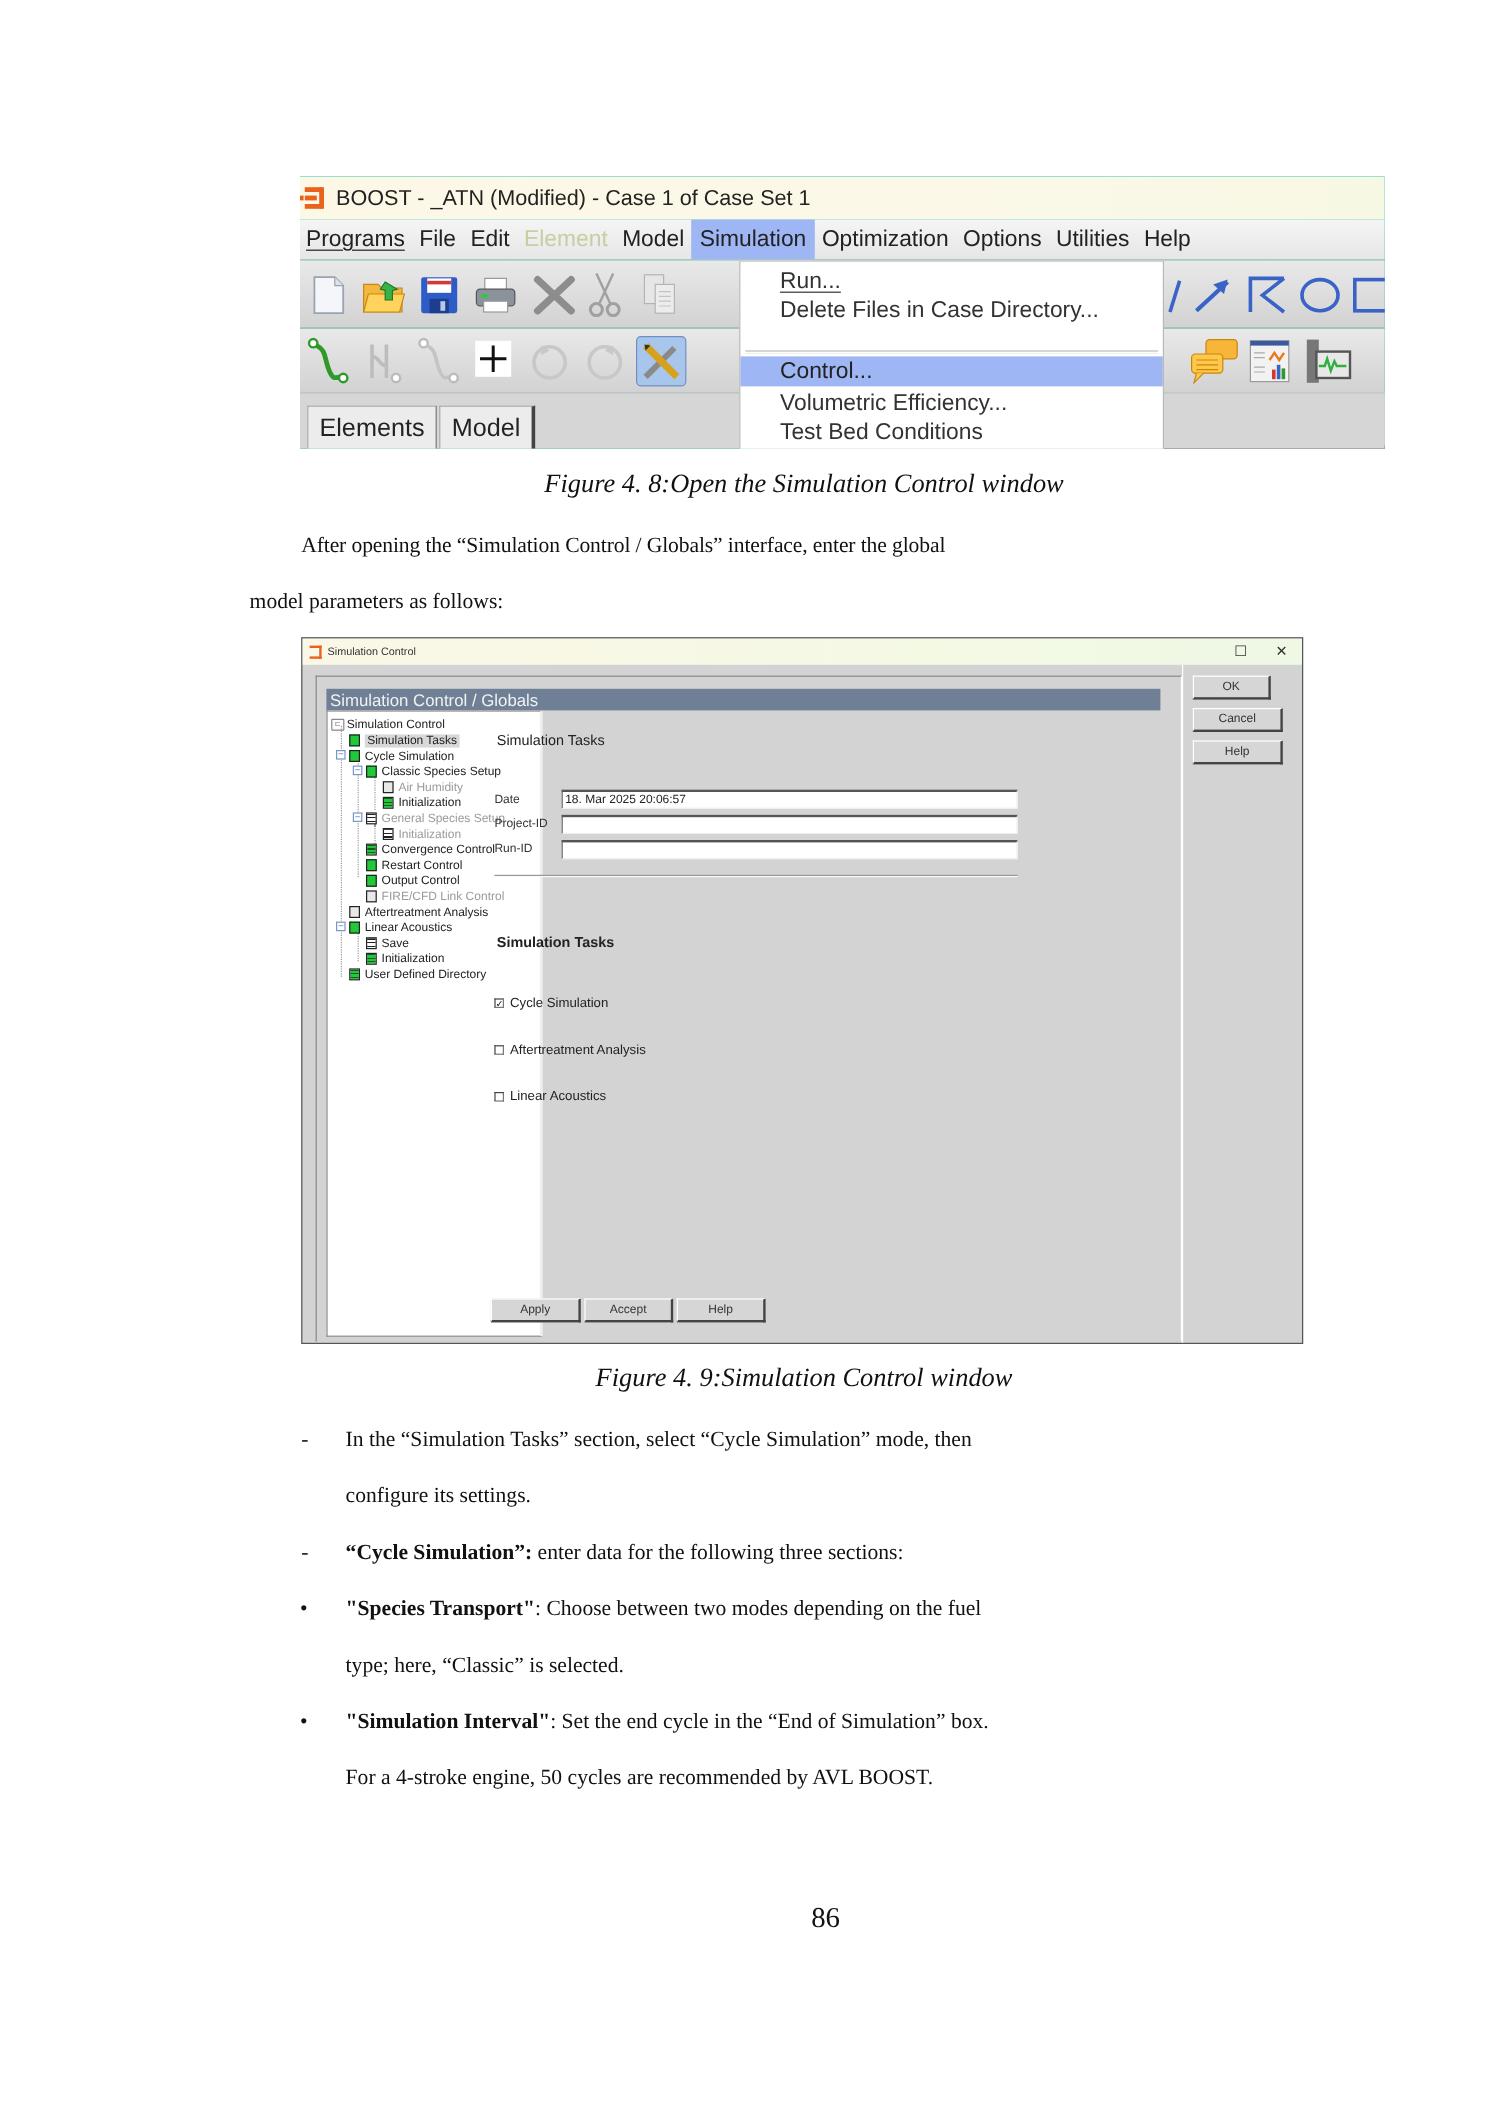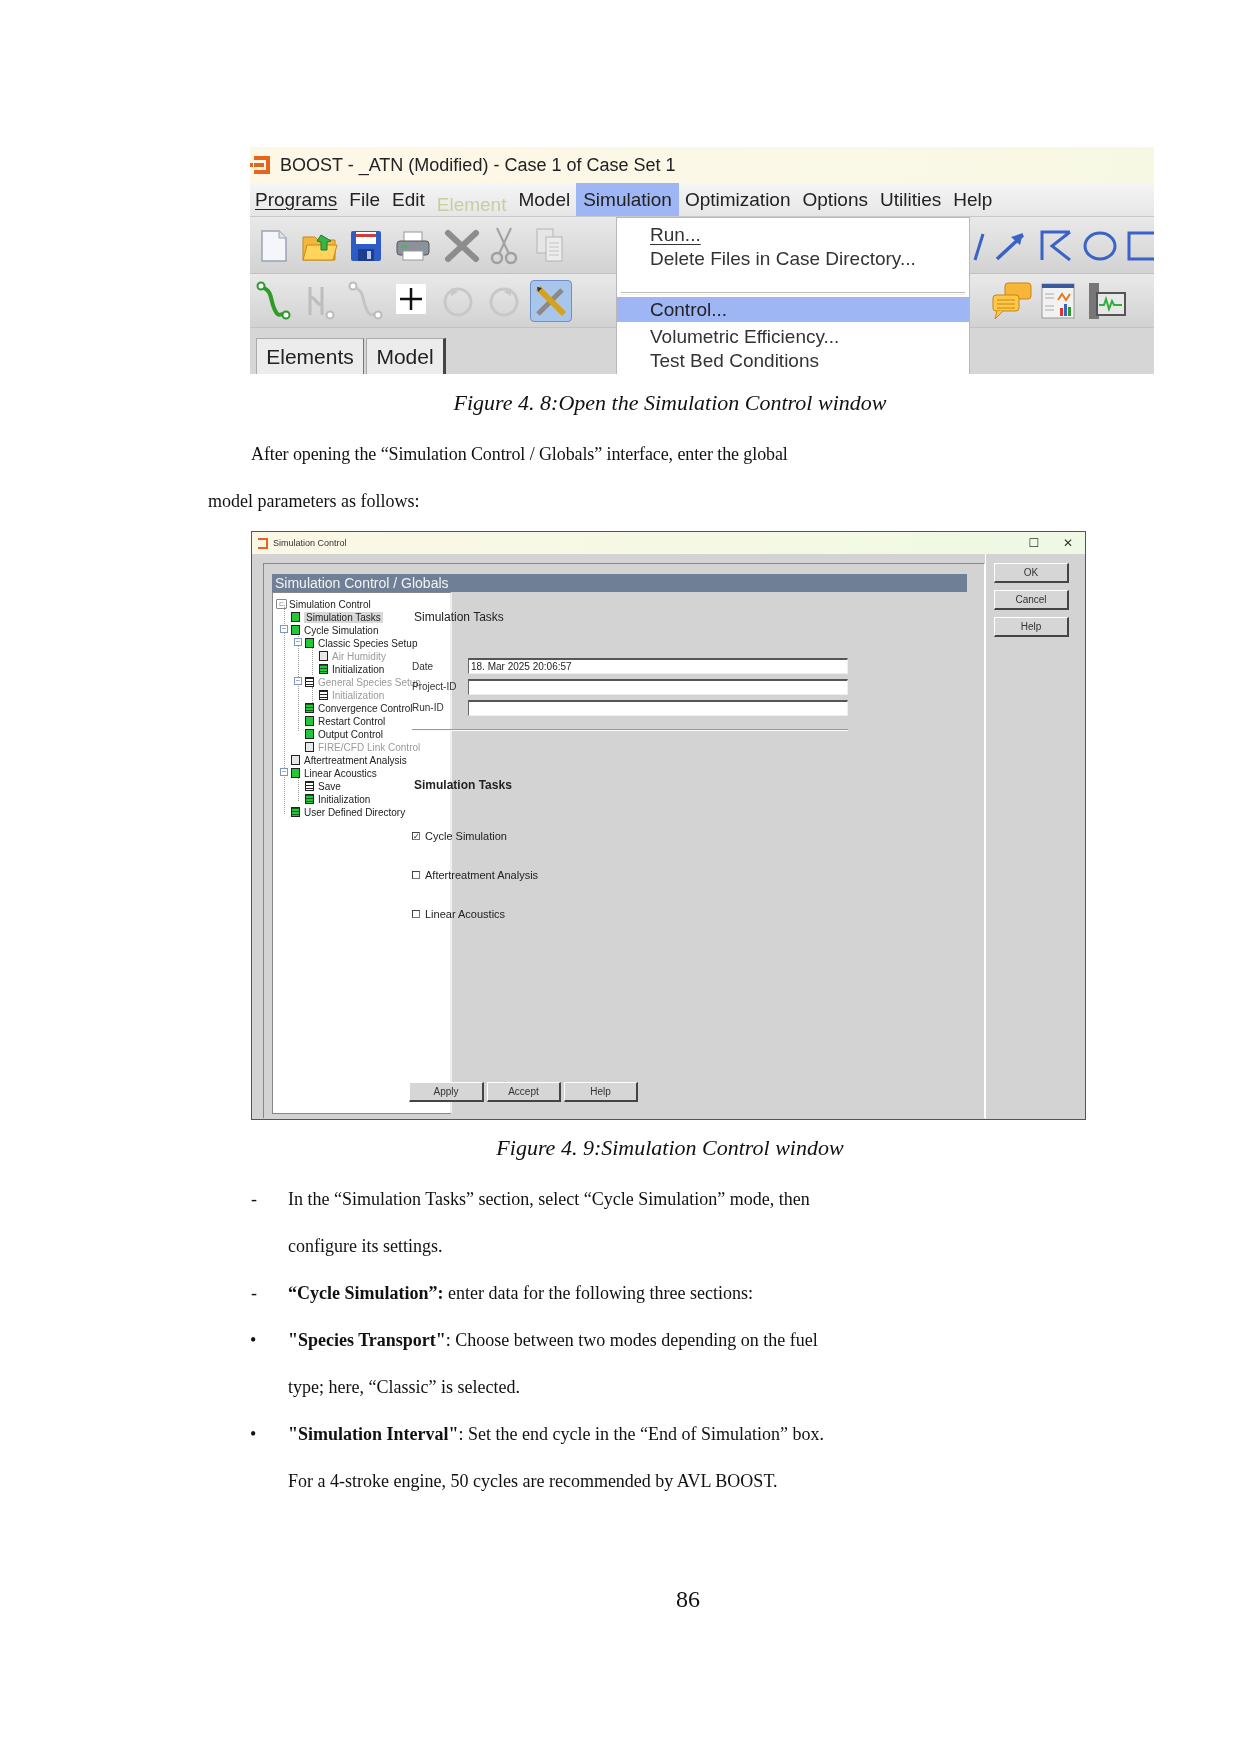--- a/index.html
+++ b/index.html
@@ -11,21 +11,21 @@
   #fig1 { left: 250px; top: 147px; width: 904px; height: 227px; background: #14b8a6; overflow: hidden; }
   #fig1 .titlebar { position: absolute; left: 0; top: 0; width: 100%; height: 36px;
     background: linear-gradient(90deg, #fdf7e6 0%, #fbf8e8 60%, #f7f8e4 100%);
     font-family: "Liberation Sans", sans-serif; font-size: 18px; color: #222; display: flex; align-items: center; }
   #fig1 .app-logo { width: 22px; height: 22px; margin: 0 8px 0 0; position: relative; }
   #fig1 .app-logo span { position: absolute; background: #e8641c; }
   #fig1 .menubar { position: absolute; left: 0; top: 36px; width: 100%; height: 34px;
     background: linear-gradient(#f5f5f5, #e6e6e6); display: flex; align-items: center;
     font-family: "Liberation Sans", sans-serif; font-size: 19px; color: #222; border-bottom: 1px solid #c8c8c8; }
   #fig1 .menubar .mi { padding: 0 6px; height: 100%; display: flex; align-items: center; white-space: nowrap; }
-  #fig1 .menubar .mi.disabled { color: #c5cfa0; align-items: flex-end; }
+  #fig1 .menubar .mi.disabled { color: #c5cfa0; }
   #fig1 .menubar .mi.active { background: #9fb6f4; }
   #fig1 .toolbar { position: absolute; left: 0; width: 100%; background: linear-gradient(#e9e9e9, #d2d2d2); }
   #fig1 .tb1 { top: 70px; height: 56px; }
   #fig1 .tb2 { top: 126px; height: 54px; border-top: 1px solid #c0c0c0; }
   #fig1 .tool { position: absolute; display: flex; align-items: center; justify-content: center; }
   #fig1 .tabs { position: absolute; left: 0; top: 180px; width: 100%; height: 47px; background: #d6d6d6; border-top: 1px solid #c3c3c3; }
   #fig1 .tab { position: absolute; bottom: 0; height: 36px; font-family: "Liberation Sans", sans-serif; font-size: 21px; color: #222;
     display: flex; align-items: center; justify-content: center; border: 1px solid #aaa; border-bottom: none; background: #e4e4e4; }
   #fig1 .tab.model { border-right: 3px solid #444; background: #ececec; }
   #fig1 .dropdown { position: absolute; left: 366px; top: 70px; width: 354px; height: 160px; background: #fff;
@@ -430,21 +430,21 @@
   <div class="chk" style="left:160px;top:376px">
     <span class="box"></span>
     <span>Linear Acoustics</span>
   </div>
 
   <div class="btn" style="left:157px;top:550px;width:75px">Apply</div>
   <div class="btn" style="left:235px;top:550px;width:74px">Accept</div>
   <div class="btn" style="left:312px;top:550px;width:74px">Help</div>
 
   <div class="sidebar-right"></div>
-  <div class="btn" style="left:742px;top:31px;width:75px">OK</div>
+  <div class="btn" style="left:742px;top:31px;width:65px">OK</div>
   <div class="btn" style="left:742px;top:58px;width:75px">Cancel</div>
   <div class="btn" style="left:742px;top:85px;width:75px">Help</div>
 </div>
 
 <div class="abs caption" style="left:0;width:1340px;top:1135px">Figure 4. 9:Simulation Control window</div>
 
 <div class="abs ptext" style="left:251px;top:1176px">-</div>
 <div class="abs ptext" style="left:288px;top:1176px">In the “Simulation Tasks” section, select “Cycle Simulation” mode, then</div>
 <div class="abs ptext" style="left:288px;top:1223px">configure its settings.</div>
 

